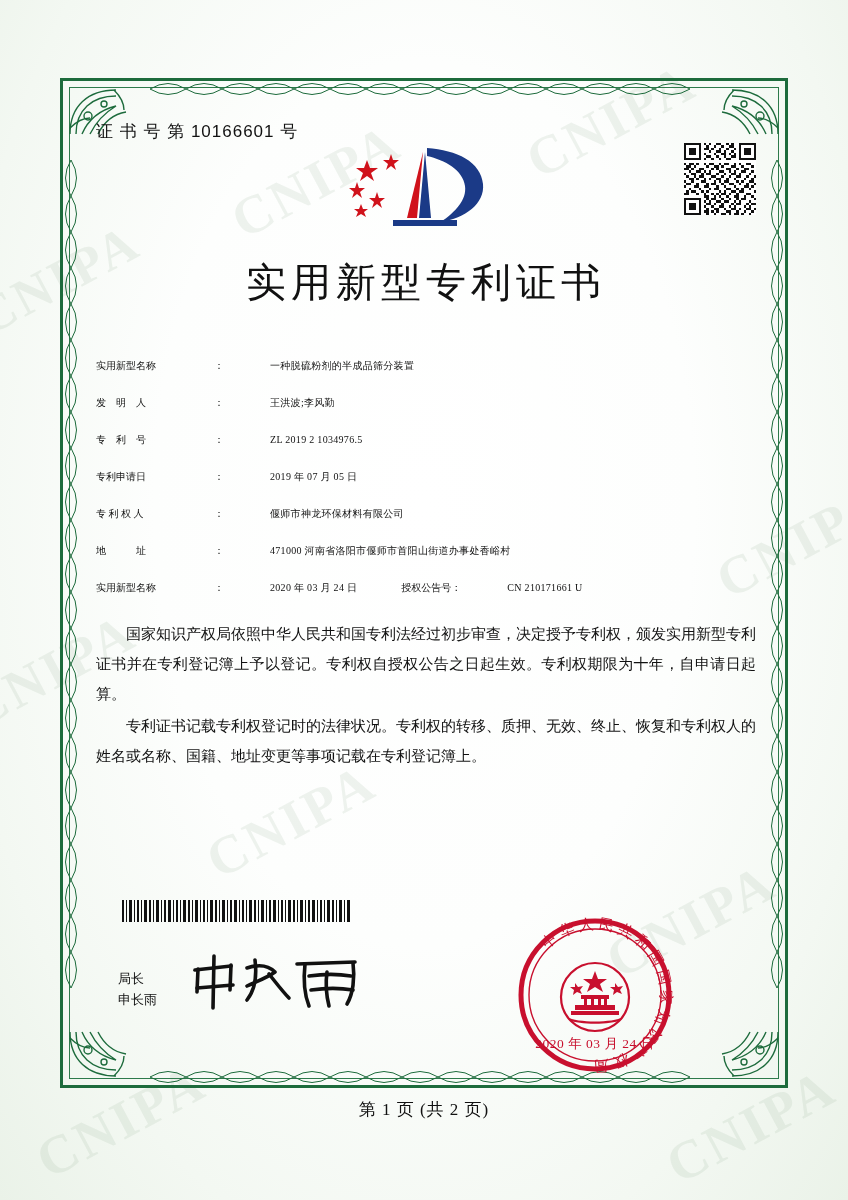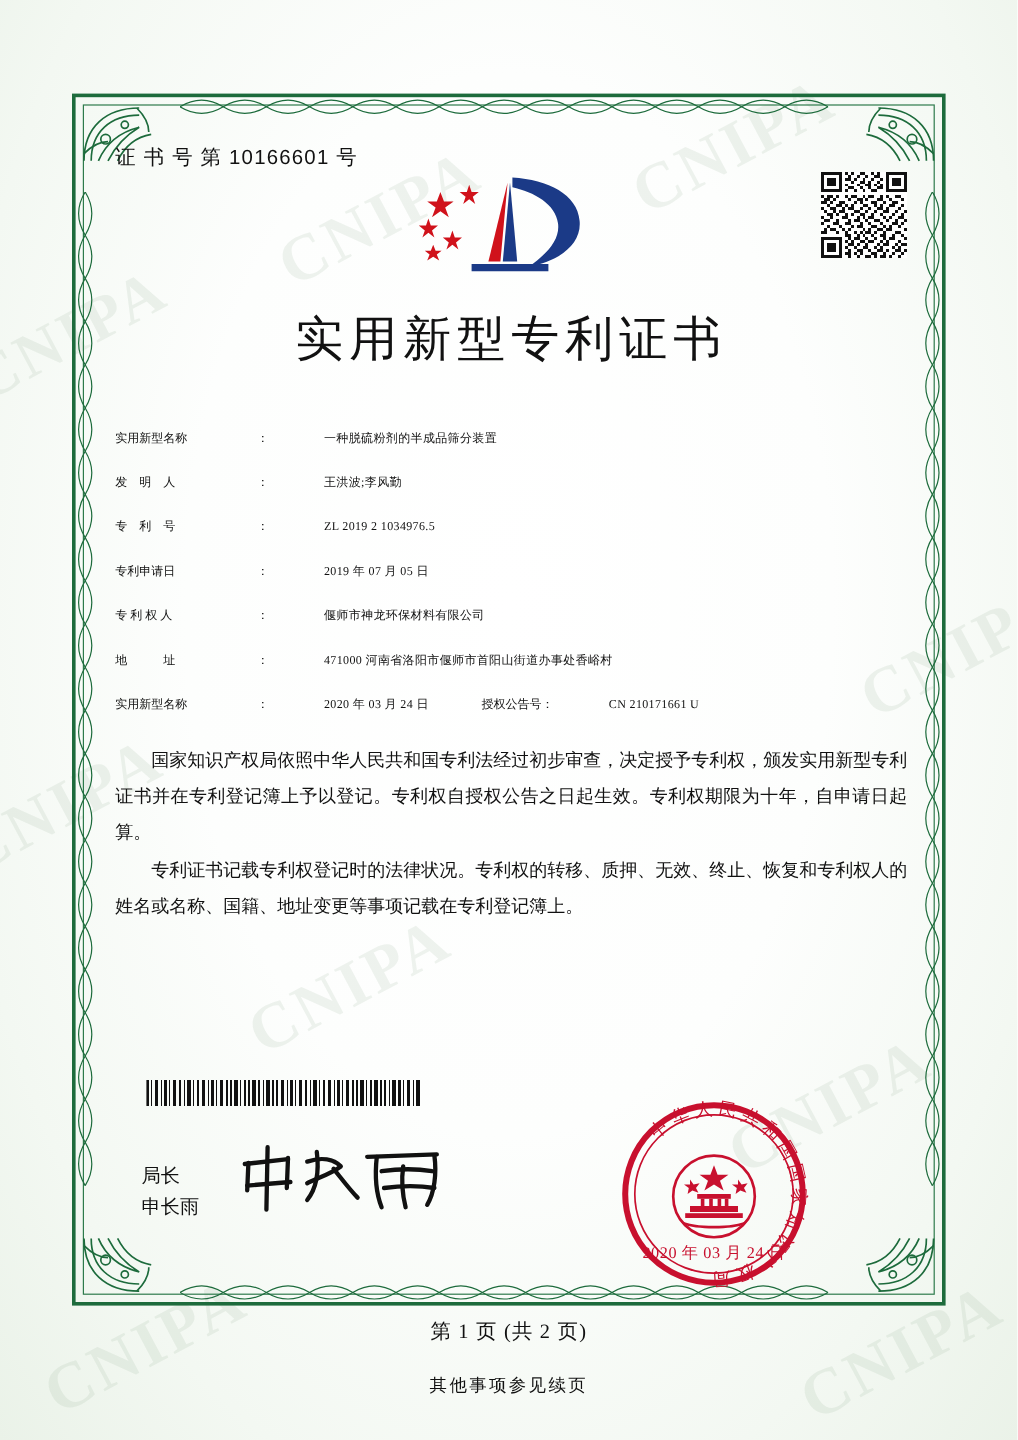--- a/index.html
+++ b/index.html
@@ -183,21 +183,21 @@
 
   
   #signature-block {
     position: absolute;
     left: 118px;
     top: 968px;
     display: flex;
     align-items: flex-start;
   }
   #signature-labels {
-    font-size: 16px;
+    font-size: 13px;
     line-height: 1.65;
     color: #111;
   }
   #handwritten-signature {
     margin-left: 28px;
     margin-top: -16px;
     width: 190px;
     height: 66px;
   }
 
@@ -745,15 +745,14 @@
         <rect x="3" y="2" width="3" height="7"></rect>
         <rect x="9" y="2" width="3" height="7"></rect>
         <rect x="-24" y="14" width="48" height="4"></rect>
         <path d="M-28 20 C-18 26 18 26 28 20 L26 23 C16 28 -16 28 -26 23 Z"></path>
       </g>
     </g>
   </svg>
   <div id="seal-date">2020 年 03 月 24 日</div>
 
   <div id="page-footer">第 1 页 (共 2 页)</div>
-  <div id="footer-note">其他事项参见续页</div>
 
 </div>
 
 </body></html>

